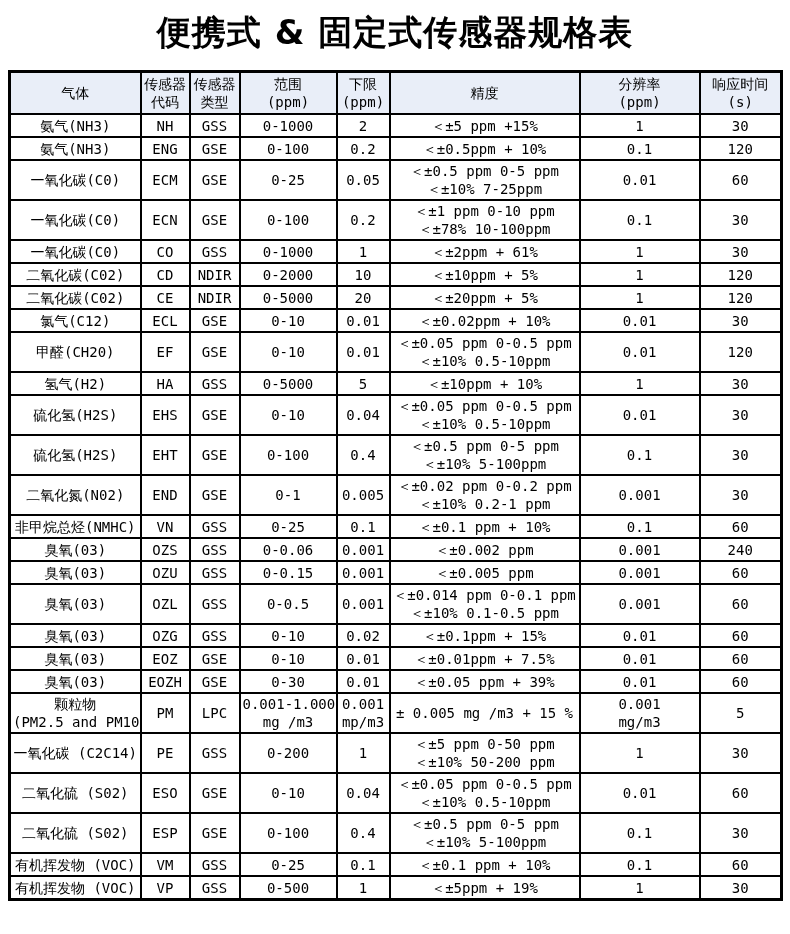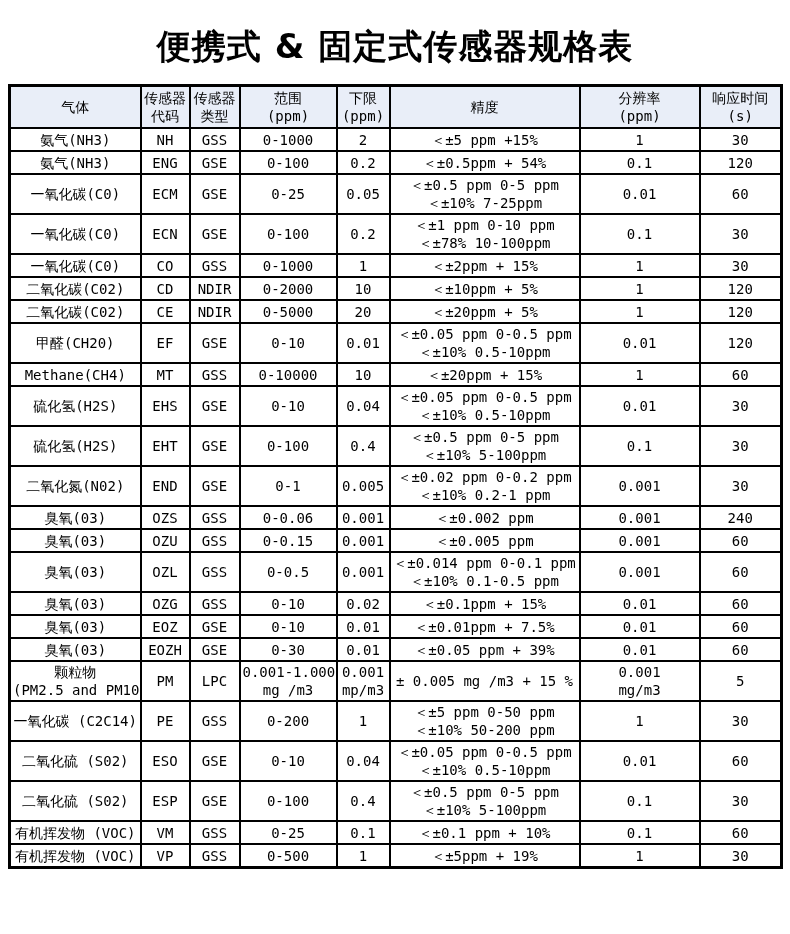--- a/index.html
+++ b/index.html
@@ -13,21 +13,21 @@
   .page {
     width: 790px;
     box-sizing: border-box;
   }
   .page-title {
     text-align: center;
     font-family: "DejaVu Sans", "Liberation Sans", sans-serif;
     font-weight: bold;
     font-size: 34px;
     letter-spacing: 1px;
-    margin: 24px 0 14px 0;
+    margin: 10px 0 14px 0;
     color: #000000;
   }
   table.spec {
     border-collapse: collapse;
     table-layout: fixed;
     margin-left: 8px;
     width: 774px;
     border: 3px solid #000000;
   }
   table.spec th, table.spec td {
@@ -144,21 +144,21 @@
           <td>
             <div class="cell-line">GSE</div>
           </td>
           <td>
             <div class="cell-line">0-100</div>
           </td>
           <td>
             <div class="cell-line">0.2</div>
           </td>
           <td>
-            <div class="cell-line">＜±0.5ppm + 54%</div>
+            <div class="cell-line">＜±0.5ppm + 10%</div>
           </td>
           <td>
             <div class="cell-line">0.1</div>
           </td>
           <td>
             <div class="cell-line">120</div>
           </td>
         </tr>
         <tr class="double">
           <td>
@@ -224,21 +224,21 @@
           <td>
             <div class="cell-line">GSS</div>
           </td>
           <td>
             <div class="cell-line">0-1000</div>
           </td>
           <td>
             <div class="cell-line">1</div>
           </td>
           <td>
-            <div class="cell-line">＜±2ppm + 15%</div>
+            <div class="cell-line">＜±2ppm + 61%</div>
           </td>
           <td>
             <div class="cell-line">1</div>
           </td>
           <td>
             <div class="cell-line">30</div>
           </td>
         </tr>
         <tr class="single">
           <td>
@@ -283,20 +283,46 @@
             <div class="cell-line">20</div>
           </td>
           <td>
             <div class="cell-line">＜±20ppm + 5%</div>
           </td>
           <td>
             <div class="cell-line">1</div>
           </td>
           <td>
             <div class="cell-line">120</div>
+          </td>
+        </tr>
+        <tr class="single">
+          <td>
+            <div class="cell-line">氯气(C12)</div>
+          </td>
+          <td>
+            <div class="cell-line">ECL</div>
+          </td>
+          <td>
+            <div class="cell-line">GSE</div>
+          </td>
+          <td>
+            <div class="cell-line">0-10</div>
+          </td>
+          <td>
+            <div class="cell-line">0.01</div>
+          </td>
+          <td>
+            <div class="cell-line">＜±0.02ppm + 10%</div>
+          </td>
+          <td>
+            <div class="cell-line">0.01</div>
+          </td>
+          <td>
+            <div class="cell-line">30</div>
           </td>
         </tr>
         <tr class="double">
           <td>
             <div class="cell-line">甲醛(CH20)</div>
           </td>
           <td>
             <div class="cell-line">EF</div>
           </td>
           <td>
@@ -314,42 +340,42 @@
           </td>
           <td>
             <div class="cell-line">0.01</div>
           </td>
           <td>
             <div class="cell-line">120</div>
           </td>
         </tr>
         <tr class="single">
           <td>
-            <div class="cell-line">Methane(CH4)</div>
-          </td>
-          <td>
-            <div class="cell-line">MT</div>
-          </td>
-          <td>
-            <div class="cell-line">GSS</div>
-          </td>
-          <td>
-            <div class="cell-line">0-10000</div>
-          </td>
-          <td>
-            <div class="cell-line">10</div>
-          </td>
-          <td>
-            <div class="cell-line">＜±20ppm + 15%</div>
-          </td>
-          <td>
-            <div class="cell-line">1</div>
-          </td>
-          <td>
-            <div class="cell-line">60</div>
+            <div class="cell-line">氢气(H2)</div>
+          </td>
+          <td>
+            <div class="cell-line">HA</div>
+          </td>
+          <td>
+            <div class="cell-line">GSS</div>
+          </td>
+          <td>
+            <div class="cell-line">0-5000</div>
+          </td>
+          <td>
+            <div class="cell-line">5</div>
+          </td>
+          <td>
+            <div class="cell-line">＜±10ppm + 10%</div>
+          </td>
+          <td>
+            <div class="cell-line">1</div>
+          </td>
+          <td>
+            <div class="cell-line">30</div>
           </td>
         </tr>
         <tr class="double">
           <td>
             <div class="cell-line">硫化氢(H2S)</div>
           </td>
           <td>
             <div class="cell-line">EHS</div>
           </td>
           <td>
@@ -417,20 +443,46 @@
           </td>
           <td>
             <div class="cell-line">＜±0.02 ppm 0-0.2 ppm</div>
             <div class="cell-line">＜±10% 0.2-1 ppm</div>
           </td>
           <td>
             <div class="cell-line">0.001</div>
           </td>
           <td>
             <div class="cell-line">30</div>
+          </td>
+        </tr>
+        <tr class="single">
+          <td>
+            <div class="cell-line">非甲烷总烃(NMHC)</div>
+          </td>
+          <td>
+            <div class="cell-line">VN</div>
+          </td>
+          <td>
+            <div class="cell-line">GSS</div>
+          </td>
+          <td>
+            <div class="cell-line">0-25</div>
+          </td>
+          <td>
+            <div class="cell-line">0.1</div>
+          </td>
+          <td>
+            <div class="cell-line">＜±0.1 ppm + 10%</div>
+          </td>
+          <td>
+            <div class="cell-line">0.1</div>
+          </td>
+          <td>
+            <div class="cell-line">60</div>
           </td>
         </tr>
         <tr class="single">
           <td>
             <div class="cell-line">臭氧(03)</div>
           </td>
           <td>
             <div class="cell-line">OZS</div>
           </td>
           <td>

